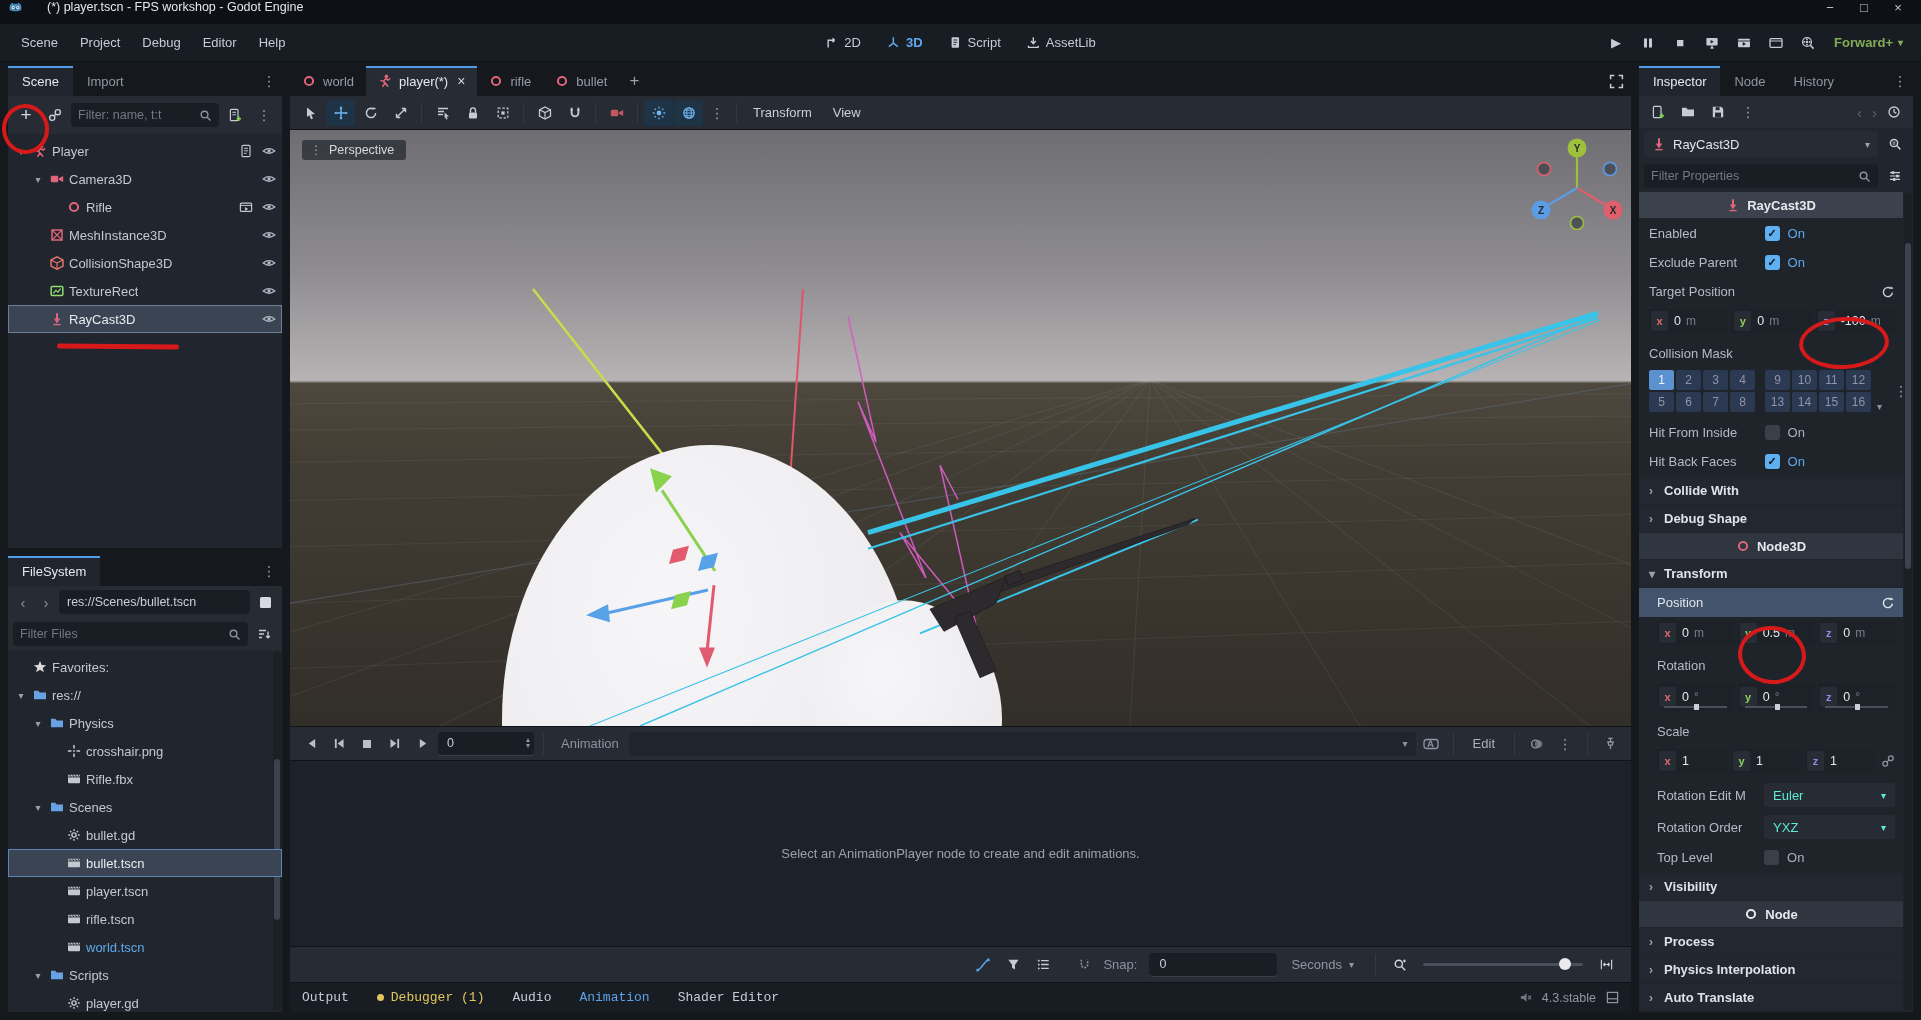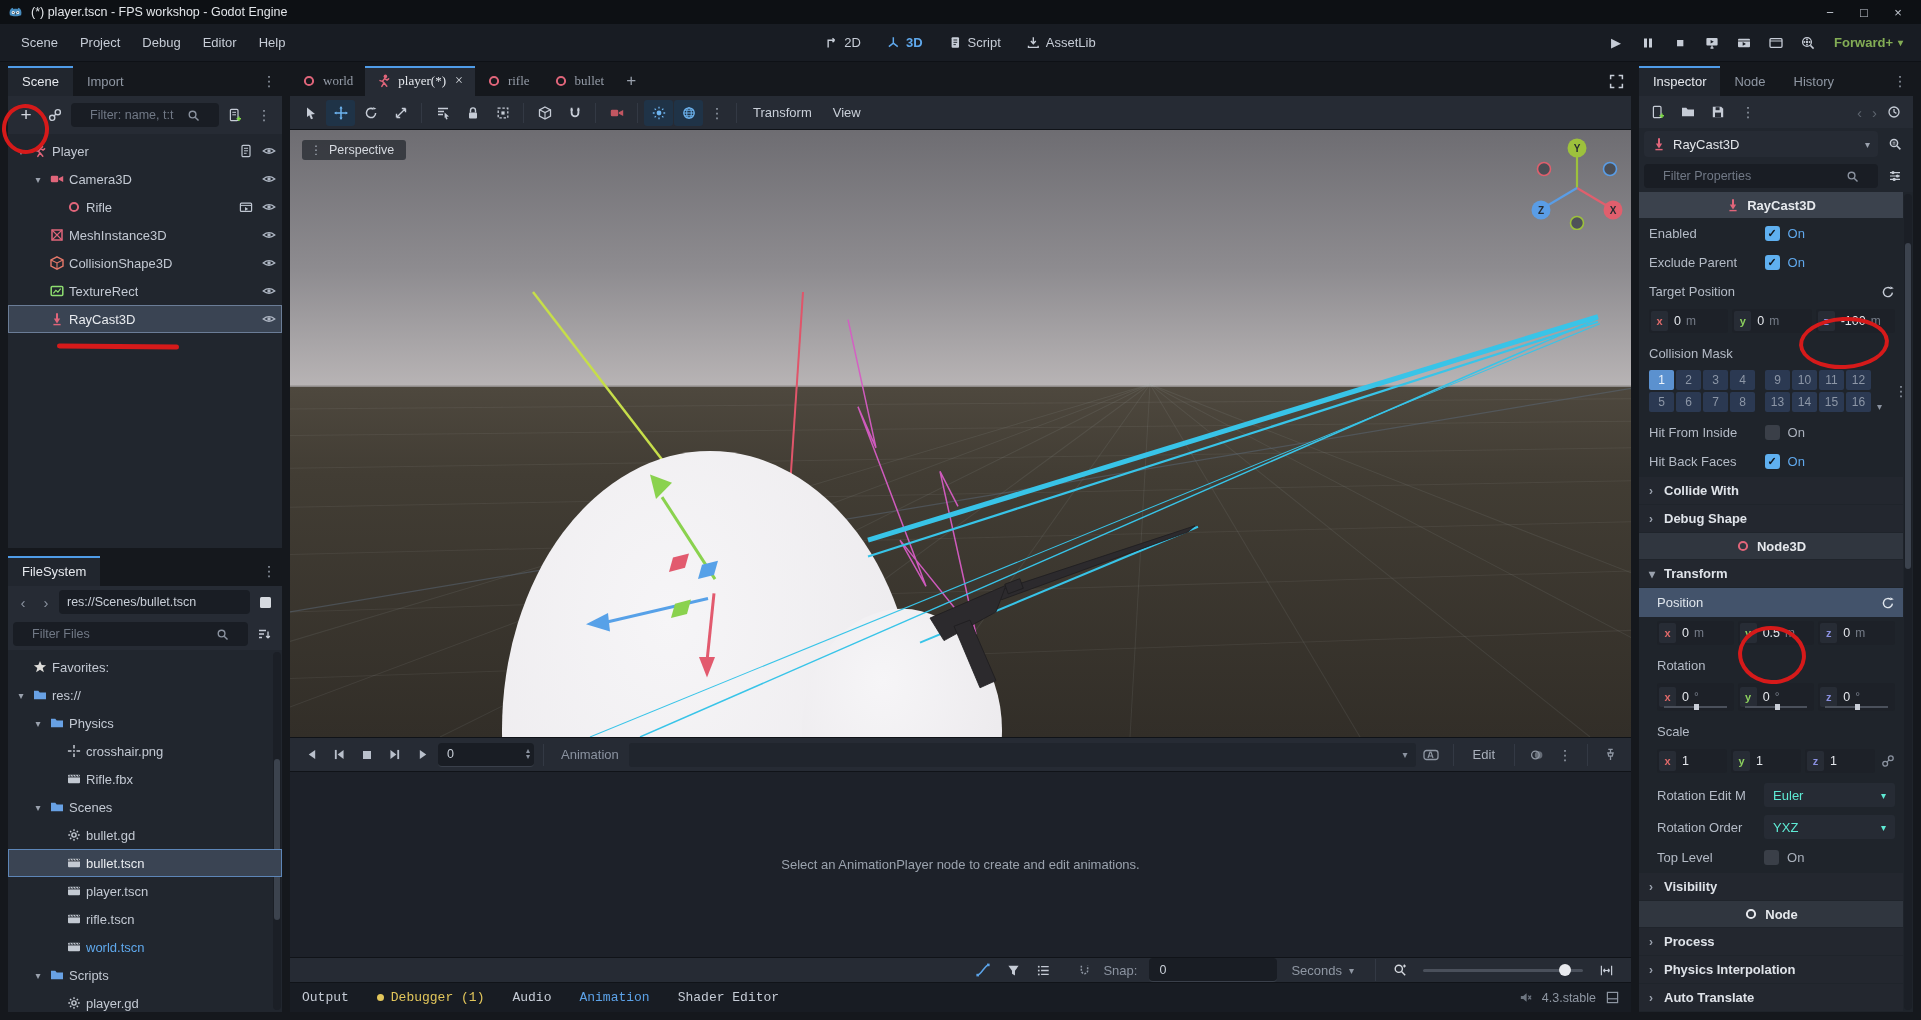--- a/index.html
+++ b/index.html
@@ -2,21 +2,21 @@
 <html><head>
 <meta charset="utf-8">
 <style>
   * { margin:0; padding:0; box-sizing:border-box; }
   html,body { width:1921px; height:1020px; overflow:hidden; }
   body { background:#15181d; color:#c9cfd8; font-family:"Liberation Sans",sans-serif; font-size:13px; position:relative; }
   svg { display:block; }
   .ic { width:14px; height:14px; flex:none; }
 
   
-  .titlebar { height:24px; background:#0d1014; display:flex; align-items:center; padding:0 8px; gap:8px; color:#e3e6ea; font-size:12.5px; }
+  .titlebar { height:24px; background:#0d1014; display:flex; padding:0 8px; gap:24px; color:#e3e6ea; font-size:12.5px; }
   .titlebar .win-btns { margin-left:auto; display:flex; gap:4px; }
   .titlebar .win-btn { width:30px; text-align:center; color:#c4c9d2; font-size:13px; cursor:default; }
 
   
   .menubar { height:38px; background:#181c23; display:flex; align-items:center; padding:0 10px; position:relative; border-bottom:1px solid #0e1116; }
   .menu-item { padding:5px 11px; color:#c6ccd6; border-radius:3px; }
   .workspaces { position:absolute; left:50%; transform:translateX(-50%); display:flex; gap:6px; align-items:center; }
   .ws { display:flex; gap:6px; align-items:center; padding:4px 10px; color:#c6ccd6; border-radius:3px; }
   .ws.active { color:#5fa8ec; font-weight:bold; }
   .ws svg { width:13px; height:13px; }
@@ -38,21 +38,21 @@
   .dots { color:#9aa1ad; font-size:14px; padding:0 6px; display:flex; align-items:center; }
   .tabs-row .dots { margin-left:auto; }
 
   .panel-body { background:#21262e; flex:1; display:flex; flex-direction:column; min-height:0; position:relative; }
 
   
   .scene-panel { height:482px; display:flex; flex-direction:column; }
   .tool-row { height:38px; background:#262b34; display:flex; align-items:center; gap:3px; padding:0 5px; }
   .tbtn { width:26px; height:26px; display:flex; align-items:center; justify-content:center; color:#c6ccd6; border-radius:3px; }
   .tbtn.plus { font-size:19px; color:#d2d7df; }
-  .filter-box { flex:1; height:24px; background:#191d24; border-radius:4px; display:flex; align-items:center; padding:0 19px; gap:5px; min-width:0; }
+  .filter-box { flex:1; height:24px; background:#191d24; border-radius:4px; display:flex; align-items:center; padding:0 7px; gap:5px; min-width:0; }
   .filter-box input { flex:1; min-width:0; background:transparent; border:none; outline:none; color:#c9cfd8; font-family:inherit; font-size:12.5px; }
   .filter-box input::placeholder { color:#717986; }
   .mag { width:13px; height:13px; color:#8b93a0; flex:none; }
   .tree { flex:1; overflow:hidden; position:relative; background:#21262e; padding-top:3px; }
   .tree-row { height:28px; display:flex; align-items:center; gap:5px; padding-right:6px; color:#c3c9d3; position:relative; }
   .tree-row .tw { width:14px; text-align:center; color:#9aa1ad; font-size:10px; flex:none; }
   .tree-row .lbl { white-space:nowrap; overflow:hidden; }
   .tree-row .flexsp { flex:1; }
   .tree-row .badge { margin-left:4px; }
   .tree-row.selected { background:#3a4453; outline:1px solid #6b7d97; outline-offset:-1px; color:#e8ebef; }
@@ -64,21 +64,21 @@
   .fs-nav { height:32px; background:#262b34; display:flex; align-items:center; gap:3px; padding:0 5px; }
   .nav-arrow { width:20px; text-align:center; color:#8b93a0; font-size:15px; }
   .path-box { flex:1; height:24px; background:#191d24; border-radius:4px; display:flex; align-items:center; padding:0 8px; color:#c9cfd8; font-size:12.5px; white-space:nowrap; overflow:hidden; }
   .sqbtn { width:24px; height:24px; display:flex; align-items:center; justify-content:center; color:#c6ccd6; }
   .fs-filter { height:32px; background:#262b34; display:flex; align-items:center; gap:3px; padding:0 5px; }
   .vscroll { position:absolute; right:1px; top:2px; bottom:2px; width:8px; background:#1b1f26; border-radius:4px; }
   .vscroll .thumb { position:absolute; left:1px; right:1px; border-radius:3px; background:#3c434e; }
 
   
   .scene-tabs { height:30px; display:flex; align-items:stretch; }
-  .stab { display:flex; align-items:center; gap:7px; padding:0 12px; color:#959ca8;font-family:Liberation Serif, serif; }
+  .stab { display:flex; align-items:center; gap:7px; padding:0 12px; color:#959ca8; }
   .stab.active { background:#262b34; color:#e6e9ee; box-shadow:inset 0 2px 0 #4f9ce8; }
   .stab .close { color:#d6dae0; font-size:14px; margin-left:2px; }
   .stab-plus { width:30px; display:flex; align-items:center; justify-content:center; color:#9aa1ad; font-size:17px; }
   .expand-btn { margin-left:auto; width:30px; display:flex; align-items:center; justify-content:center; color:#c6ccd6; }
 
   
   .vtoolbar { height:34px; background:#262b34; display:flex; align-items:center; gap:1px; padding:0 6px; border-bottom:1px solid #101318; }
   .vt-btn { width:29px; height:26px; display:flex; align-items:center; justify-content:center; color:#c2c8d2; border-radius:3px; }
   .vt-btn.active { background:#1f3347; color:#6db4f0; }
   .vsep { width:1px; height:20px; background:#333944; margin:0 5px; }
@@ -95,21 +95,21 @@
   .anim-toolbar { height:34px; background:#262b34; display:flex; align-items:center; gap:2px; padding:0 8px; border-top:1px solid #101318; }
   .abtn { width:26px; height:24px; display:flex; align-items:center; justify-content:center; color:#b9c0cb; }
   .spin { width:96px; height:24px; background:#191d24; border-radius:4px; display:flex; align-items:center; padding:0 4px 0 9px; border-bottom:1px solid #3a404b; }
   .spin input { width:52px; background:transparent; border:none; outline:none; color:#c9cfd8; font-family:inherit; font-size:12.5px; }
   .spin .updown { margin-left:auto; display:flex; flex-direction:column; line-height:6px; font-size:8px; color:#8b93a0; }
   .asep { width:1px; height:22px; background:#333944; margin:0 7px; }
   .anim-label { color:#8b93a0; margin:0 8px; }
   .anim-dd { flex:1; height:24px; background:#20252d; border-radius:3px; display:flex; align-items:center; justify-content:flex-end; padding:0 8px; color:#8b93a0; }
   .edit-btn { color:#aab1bc; padding:0 10px; }
   .anim-content { height:186px; background:#1d2129; display:flex; align-items:center; justify-content:center; color:#9aa2ad; border-top:1px solid #101318; }
-  .anim-controls { height:25px; background:#262b34; display:flex; align-items:center; justify-content:flex-end; gap:4px; padding:0 12px; border-top:1px solid #101318; }
+  .anim-controls { height:36px; background:#262b34; display:flex; align-items:center; justify-content:flex-end; gap:4px; padding:0 12px; border-top:1px solid #101318; }
   .snap-input { width:128px; height:24px; background:#191d24; border-radius:4px; display:flex; align-items:center; padding:0 10px; border-bottom:1px solid #3a404b; }
   .snap-input input { width:100%; background:transparent; border:none; outline:none; color:#c9cfd8; font-family:inherit; font-size:12.5px; }
   .dd-flat { height:24px; display:flex; align-items:center; gap:7px; padding:0 10px; color:#8f97a3; }
   .zoom-slider { width:160px; height:3px; background:#4a505b; border-radius:2px; position:relative; margin:0 6px; }
   .zoom-slider .knob { position:absolute; top:-5px; left:85%; width:12px; height:12px; border-radius:50%; background:#e8eaee; }
 
   
   .statusbar { height:30px; background:#181c23; border-top:1px solid #101318; display:flex; align-items:center; padding:0 12px; gap:28px; }
   .sb-item { color:#c6ccd6; display:flex; align-items:center; gap:7px;font-family:Liberation Mono, monospace; }
   .sb-item.warn { color:#e2c65b; }

